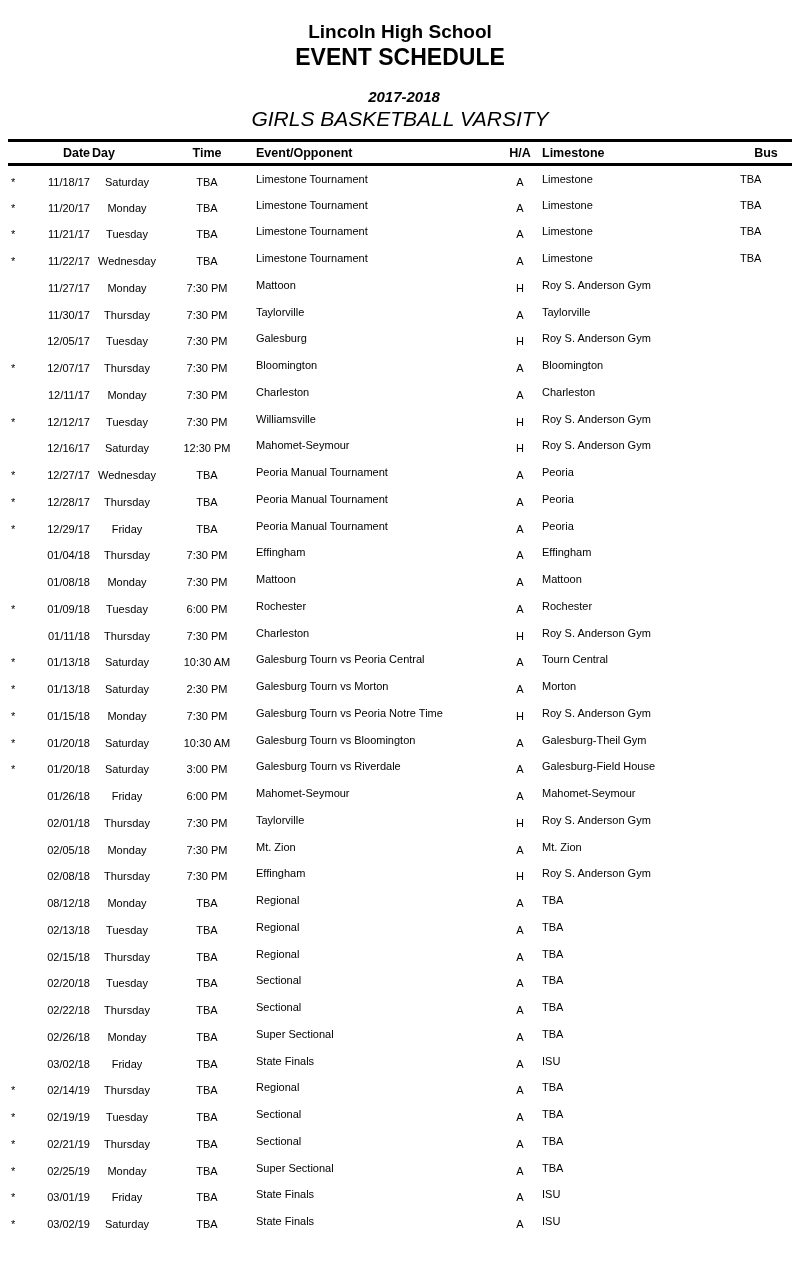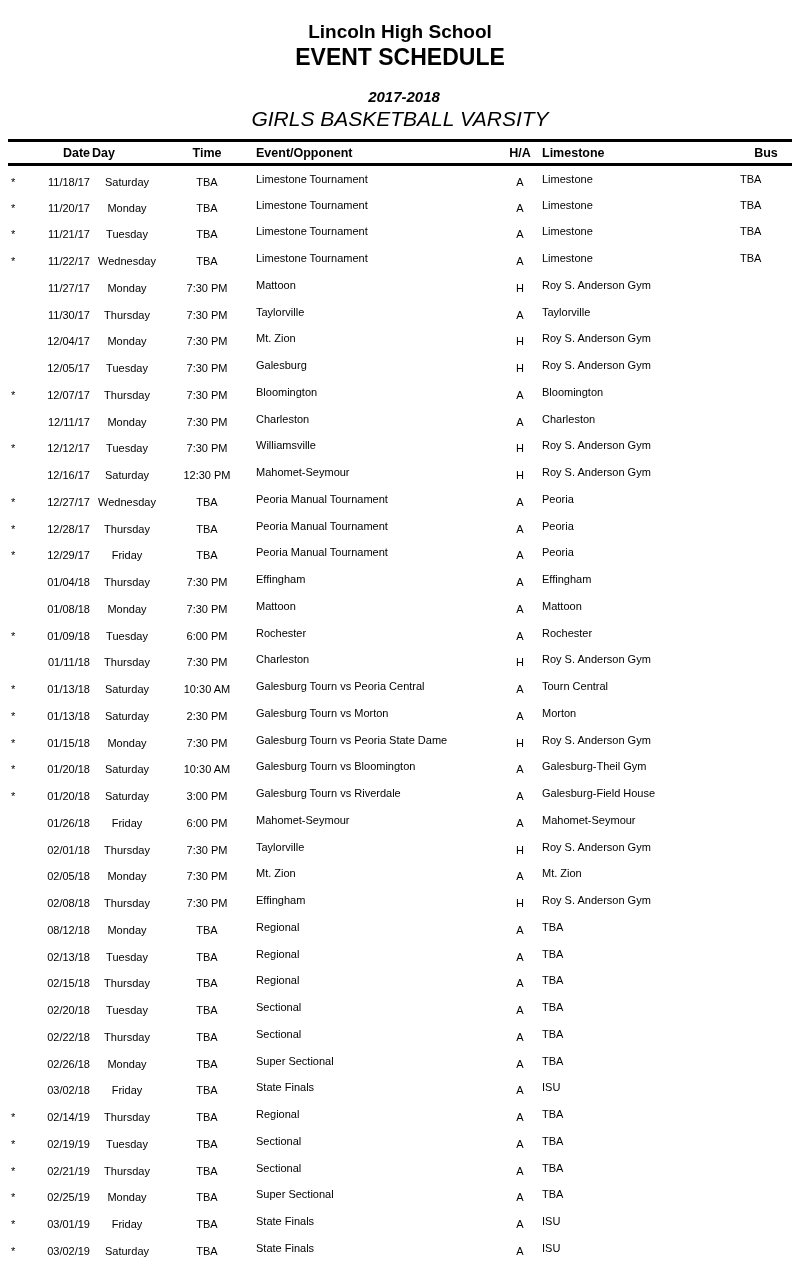--- a/index.html
+++ b/index.html
@@ -147,30 +147,20 @@
     <td class="c-date shift">11/30/17</td>
     <td class="c-day shift">Thursday</td>
     <td class="c-time shift">7:30 PM</td>
     <td class="c-event">Taylorville</td>
     <td class="c-ha shift">A</td>
     <td class="c-location">Taylorville</td>
     <td class="c-bus"></td>
   </tr>
       <tr>
     <td class="c-star shift"></td>
-    <td class="c-date shift">12/04/17</td>
-    <td class="c-day shift">Monday</td>
-    <td class="c-time shift">7:30 PM</td>
-    <td class="c-event">Mt. Zion</td>
-    <td class="c-ha shift">H</td>
-    <td class="c-location">Roy S. Anderson Gym</td>
-    <td class="c-bus"></td>
-  </tr>
-      <tr>
-    <td class="c-star shift"></td>
     <td class="c-date shift">12/05/17</td>
     <td class="c-day shift">Tuesday</td>
     <td class="c-time shift">7:30 PM</td>
     <td class="c-event">Galesburg</td>
     <td class="c-ha shift">H</td>
     <td class="c-location">Roy S. Anderson Gym</td>
     <td class="c-bus"></td>
   </tr>
       <tr>
     <td class="c-star shift">*</td>
@@ -300,21 +290,21 @@
     <td class="c-event">Galesburg Tourn vs Morton</td>
     <td class="c-ha shift">A</td>
     <td class="c-location">Morton</td>
     <td class="c-bus"></td>
   </tr>
       <tr>
     <td class="c-star shift">*</td>
     <td class="c-date shift">01/15/18</td>
     <td class="c-day shift">Monday</td>
     <td class="c-time shift">7:30 PM</td>
-    <td class="c-event">Galesburg Tourn vs Peoria State Dame</td>
+    <td class="c-event">Galesburg Tourn vs Peoria Notre Time</td>
     <td class="c-ha shift">H</td>
     <td class="c-location">Roy S. Anderson Gym</td>
     <td class="c-bus"></td>
   </tr>
       <tr>
     <td class="c-star shift">*</td>
     <td class="c-date shift">01/20/18</td>
     <td class="c-day shift">Saturday</td>
     <td class="c-time shift">10:30 AM</td>
     <td class="c-event">Galesburg Tourn vs Bloomington</td>

